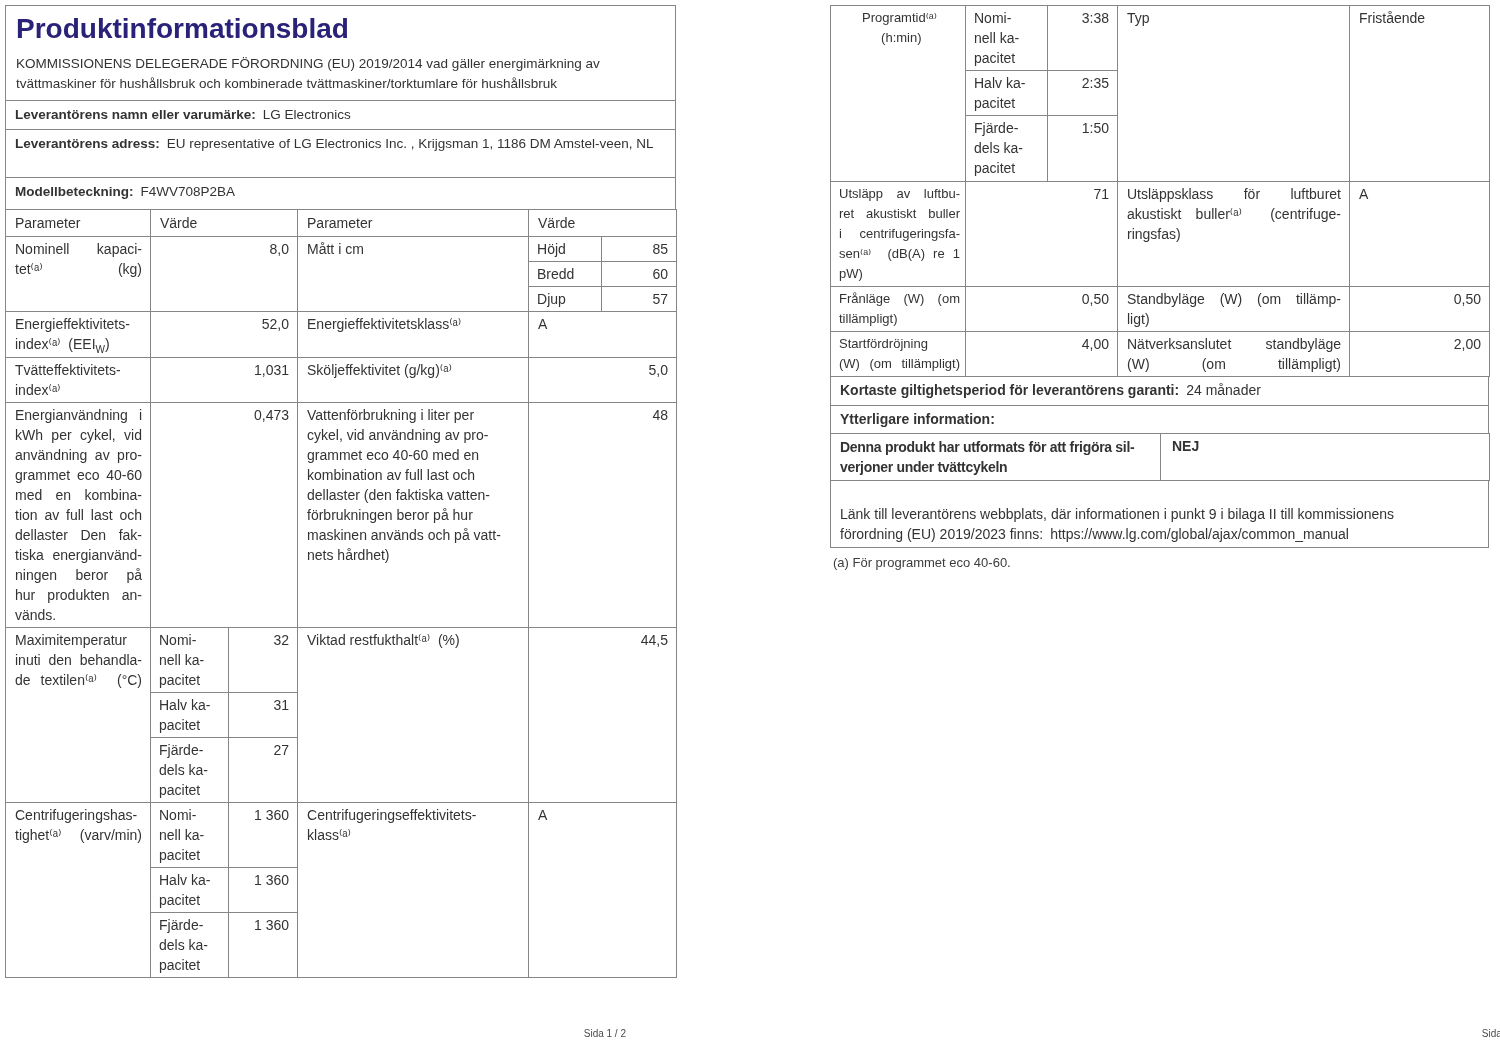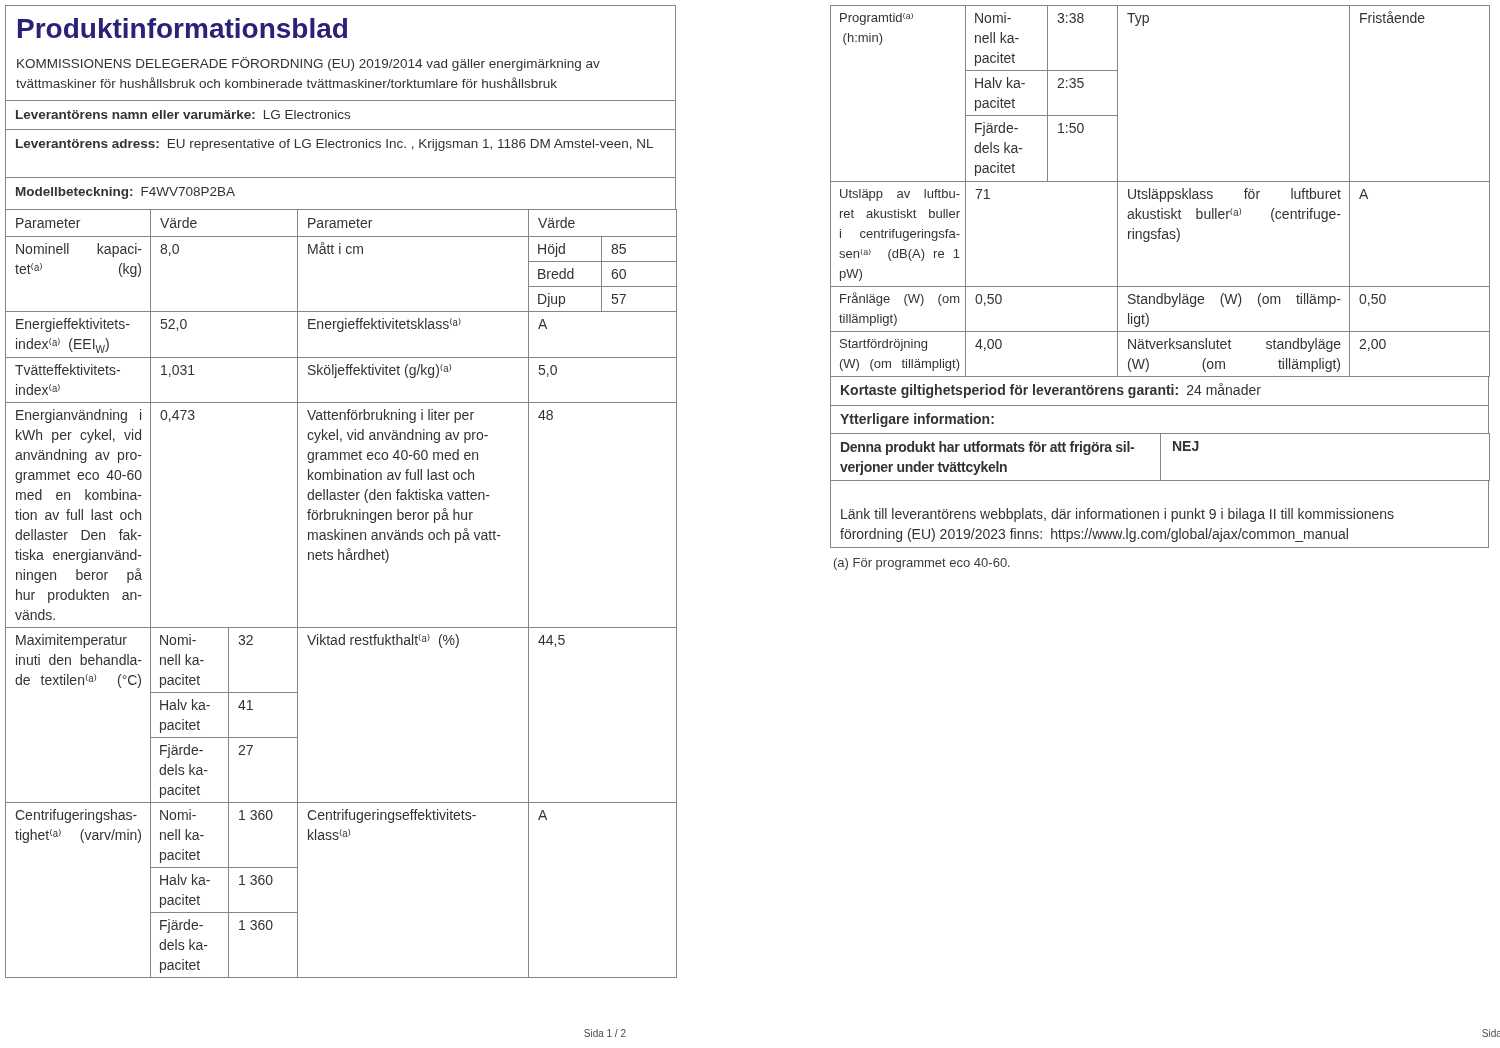--- a/index.html
+++ b/index.html
@@ -29,23 +29,23 @@
     border: 1px solid #868686;
     vertical-align: top;
     font-size: 14px;
     line-height: 20px;
     padding: 2px 8px 2px 9px;
     overflow: hidden;
     word-wrap: break-word;
   }
   .pre  { white-space: pre-line; }
   .just { white-space: pre-line; text-align: justify; text-align-last: justify; }
-  .val  { text-align: left; padding-right: 8px; }
+  .val  { text-align: right; padding-right: 8px; }
   .sublab { padding: 2px 4px 2px 8px; white-space: pre-line; }
-  .c1r { font-size: 13px; padding: 2px 5px 2px 8px; }  
+  .c1r { font-size: 13px; padding: 2px 5px 2px 8px; text-align: center; }  
   .b { font-weight: 700; }
   .hdr { padding: 3px 8px 3px 9px; }
 
   .title-cell { padding: 6px 10px 4px 10px; }
   .doc-title {
     font-size: 28px;
     line-height: 34px;
     font-weight: 700;
     color: #2a2178;
     display: block;
@@ -197,21 +197,21 @@
       <td class="sublab">Nomi-
 nell ka-
 pacitet</td>
       <td class="val">32</td>
       <td rowspan="3" class="pre">Viktad restfukthalt⁽ᵃ⁾&nbsp; (%)</td>
       <td rowspan="3" colspan="2" class="val">44,5</td>
     </tr>
     <tr style="height:43px">
       <td class="sublab">Halv ka-
 pacitet</td>
-      <td class="val">41</td>
+      <td class="val">31</td>
     </tr>
     <tr style="height:64px">
       <td class="sublab">Fjärde-
 dels ka-
 pacitet</td>
       <td class="val">27</td>
     </tr>
     <tr style="height:62px">
       <td rowspan="3" class="just">Centrifugeringshas-
 tighet⁽ᵃ⁾&nbsp; (varv/min)</td>

